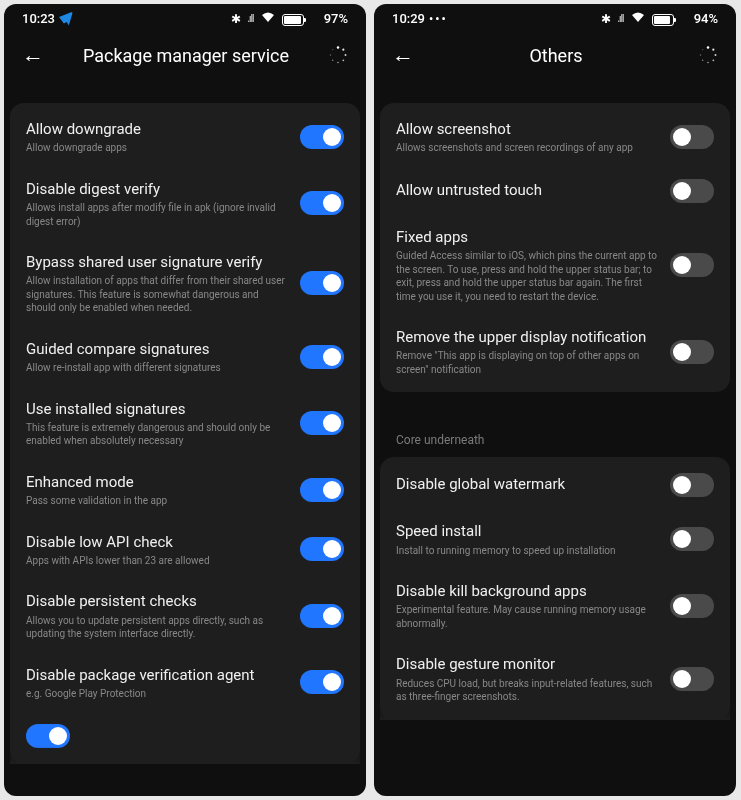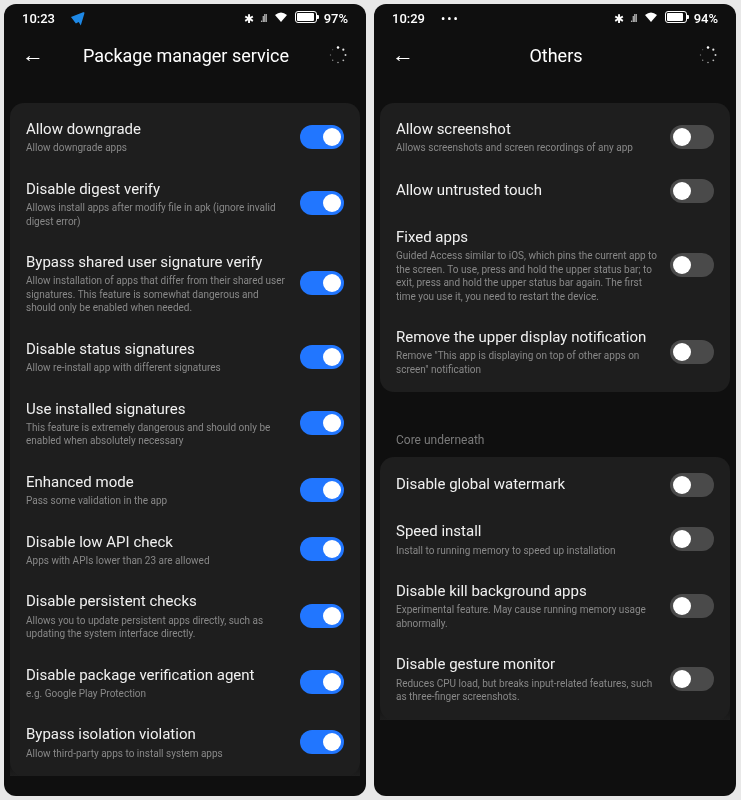--- a/index.html
+++ b/index.html
@@ -23,34 +23,34 @@
 }
 .status-bar {
   display: flex;
   justify-content: space-between;
   align-items: center;
   padding: 7px 18px 4px;
   color: #fff;
   font-size: 13px;
   font-weight: 500;
 }
-.status-left { display: flex; align-items: center; gap: 16px; }
+.status-left { display: flex; align-items: center; gap: 4px; }
 .status-right { display: flex; align-items: center; gap: 6px; }
 .tele-icon {
   width: 14px; height: 14px;
   background: #1e88e5;
   display: inline-block;
   clip-path: polygon(0 40%, 100% 0, 70% 100%, 55% 75%, 35% 85%);
   border-radius: 2px;
 }
 .dots-icon { letter-spacing: 2px; font-size: 12px; }
 .bt-icon { font-size: 12px; }
 .signal { font-size: 10px; letter-spacing: -1px; opacity: 0.7; }
 .wifi-icon { font-size: 13px; }
-.battery-wrap { display: flex; align-items: flex-start; gap: 7px; }
+.battery-wrap { display: flex; align-items: flex-end; gap: 20px; }
 .battery {
   width: 22px; height: 12px;
   border: 1.5px solid #fff;
   border-radius: 3px;
   position: relative;
   display: flex;
   align-items: center;
   padding: 1px;
 }
 .battery::after {
@@ -212,21 +212,21 @@
         </div>
         <div class="setting-item">
           <div class="setting-text">
             <div class="setting-title">Bypass shared user signature verify</div>
             <div class="setting-desc">Allow installation of apps that differ from their shared user signatures. This feature is somewhat dangerous and should only be enabled when needed.</div>
           </div>
           <div class="toggle on"></div>
         </div>
         <div class="setting-item">
           <div class="setting-text">
-            <div class="setting-title">Disable status signatures</div>
+            <div class="setting-title">Guided compare signatures</div>
             <div class="setting-desc">Allow re-install app with different signatures</div>
           </div>
           <div class="toggle on"></div>
         </div>
         <div class="setting-item">
           <div class="setting-text">
             <div class="setting-title">Use installed signatures</div>
             <div class="setting-desc">This feature is extremely dangerous and should only be enabled when absolutely necessary</div>
           </div>
           <div class="toggle on"></div>
@@ -253,24 +253,20 @@
           <div class="toggle on"></div>
         </div>
         <div class="setting-item">
           <div class="setting-text">
             <div class="setting-title">Disable package verification agent</div>
             <div class="setting-desc">e.g. Google Play Protection</div>
           </div>
           <div class="toggle on"></div>
         </div>
         <div class="setting-item">
-          <div class="setting-text">
-            <div class="setting-title">Bypass isolation violation</div>
-            <div class="setting-desc">Allow third-party apps to install system apps</div>
-          </div>
           <div class="toggle on"></div>
         </div>
       </div>
   </div>
 </div>
 
 <div class="phone">
   <div class="status-bar">
     <div class="status-left">
       <span>10:29</span>

